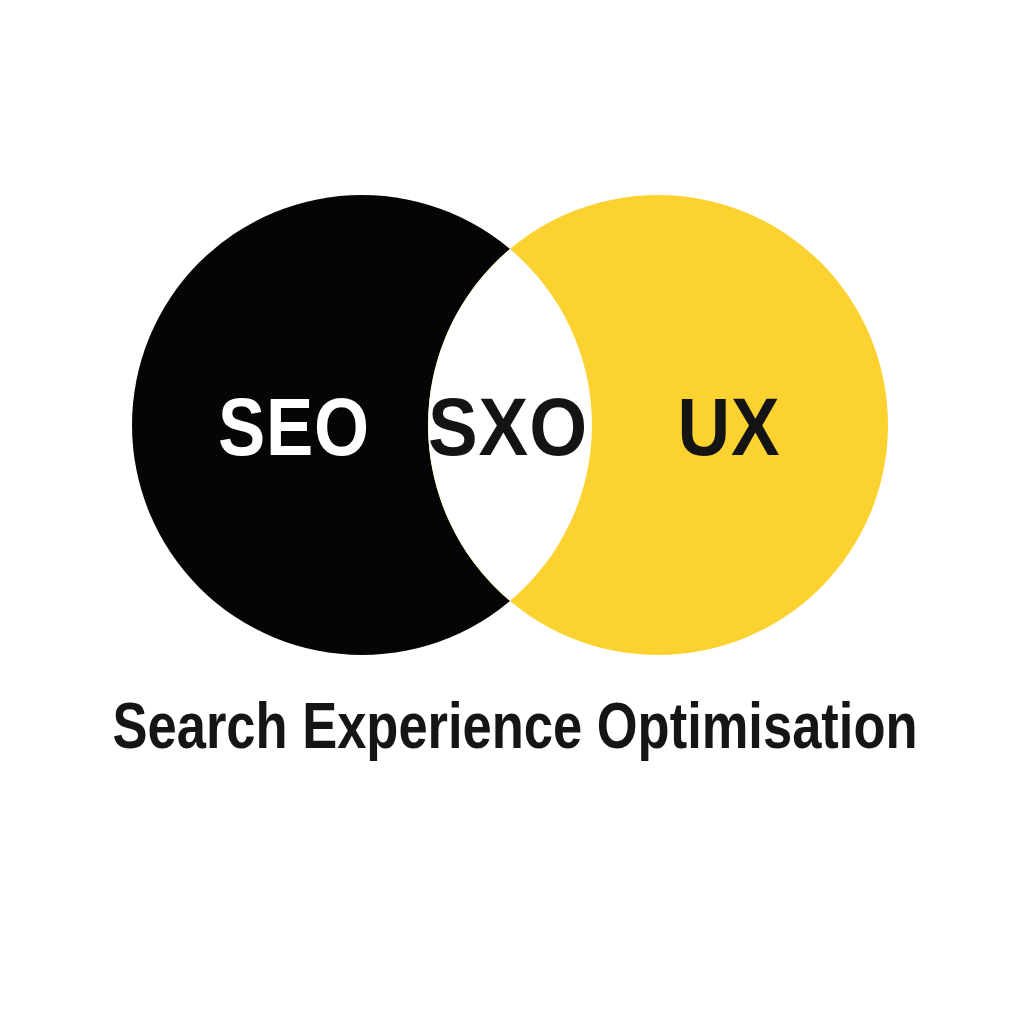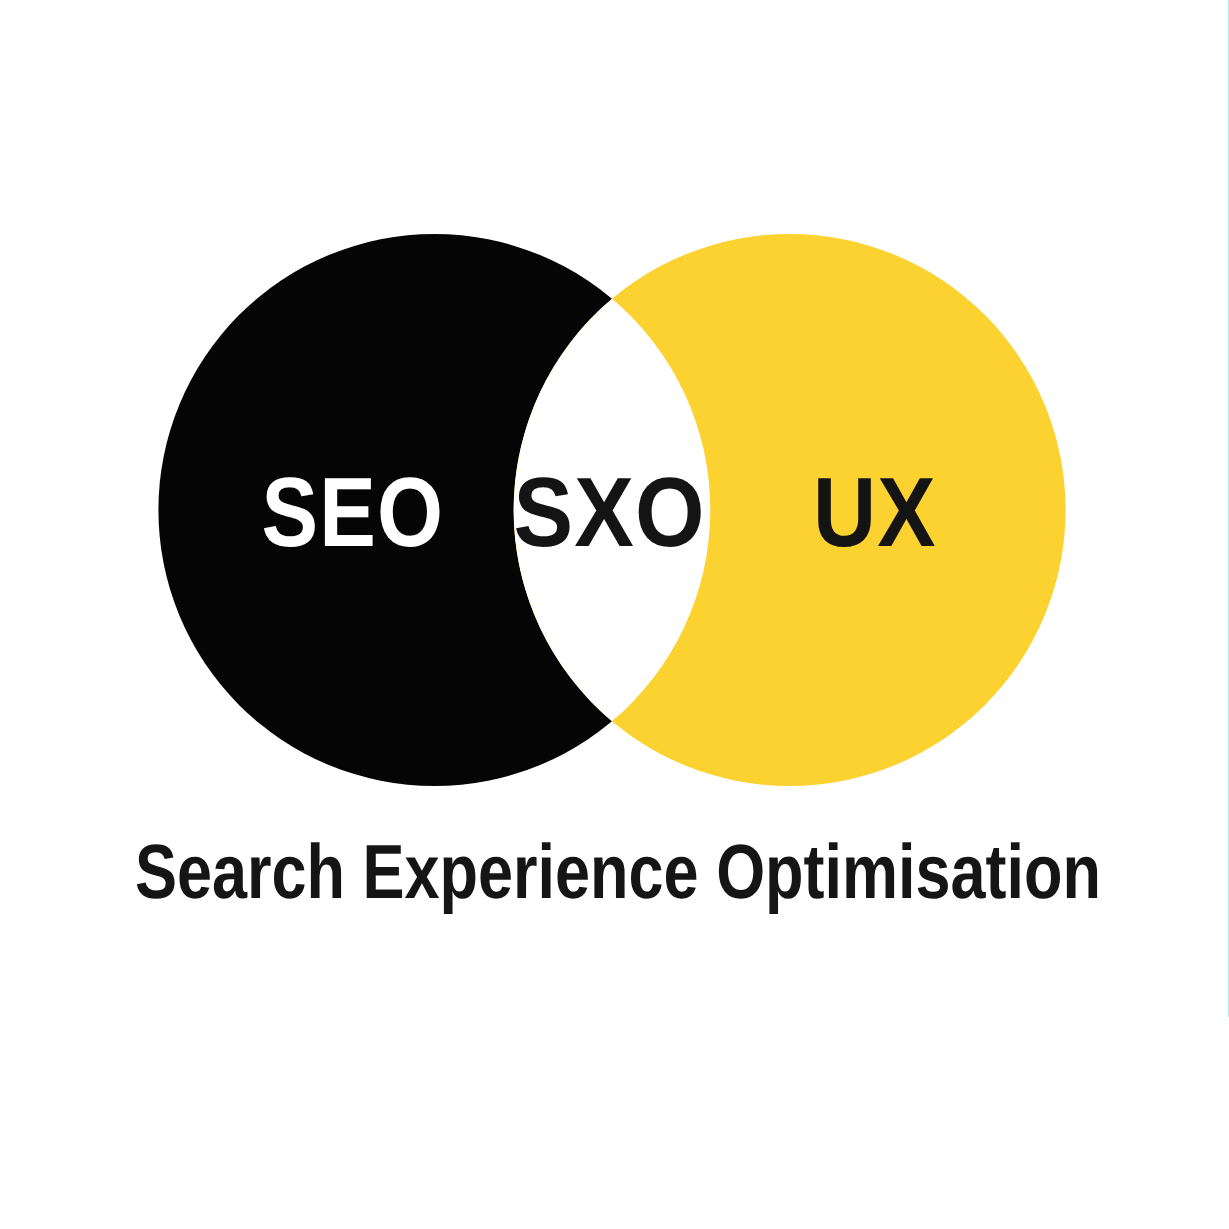--- a/index.html
+++ b/index.html
@@ -7,21 +7,21 @@
     padding: 0;
     width: 1024px;
     height: 1024px;
     background: #ffffff;
     overflow: hidden;
   }
   .stage {
     position: relative;
     width: 1024px;
     height: 1024px;
-    background: #14b8a6;
+    background: #737373;
   }
   svg {
     display: block;
   }
   .circle-label {
     font-family: "Liberation Sans", sans-serif;
     font-weight: 700;
     font-size: 82px;
     letter-spacing: 1px;
   }

